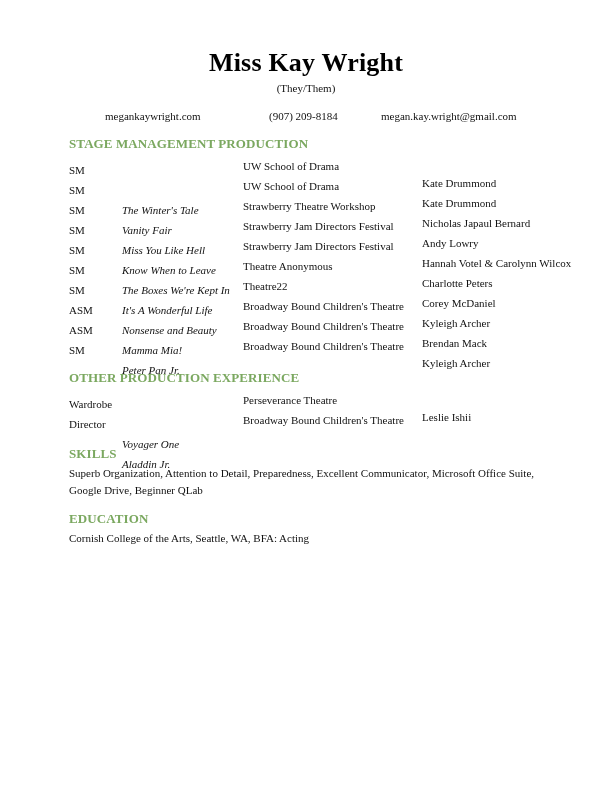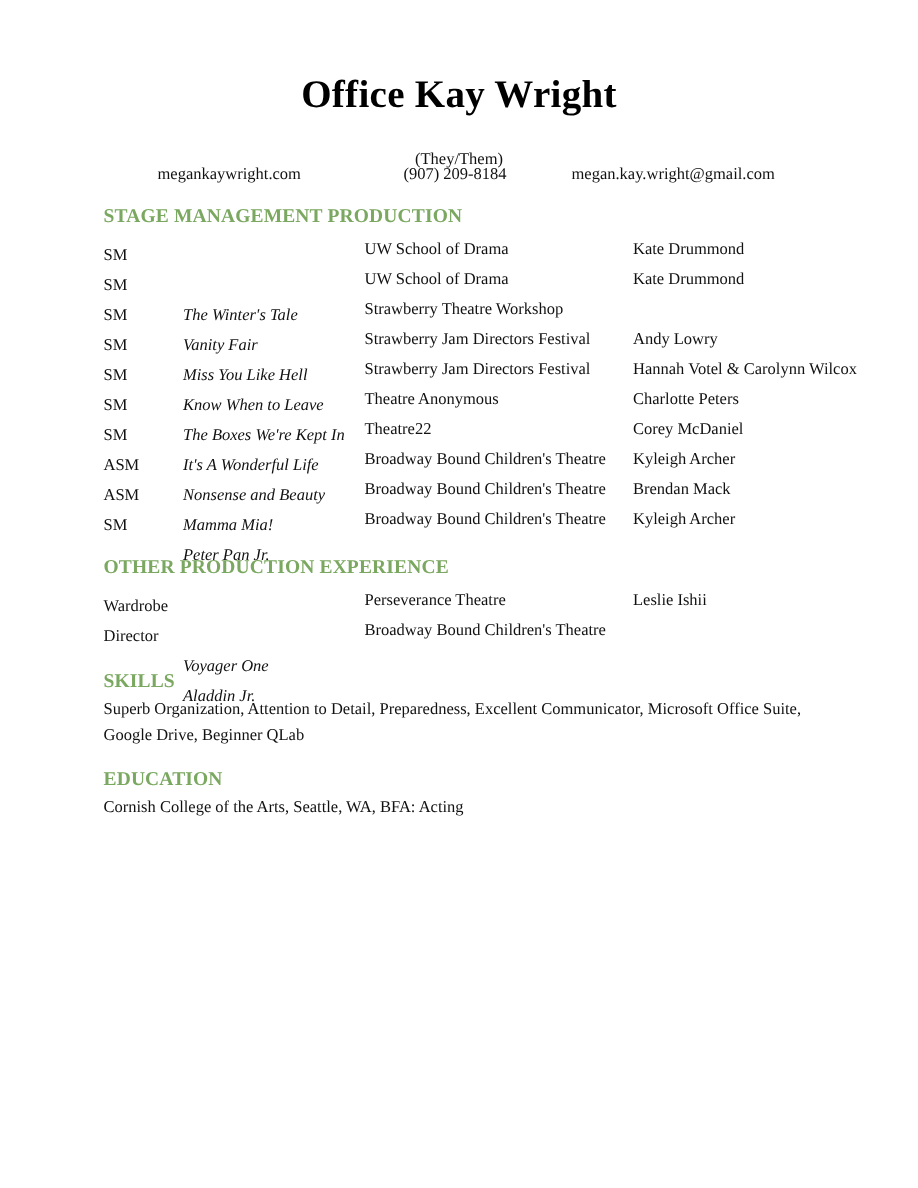--- a/index.html
+++ b/index.html
@@ -33,21 +33,21 @@
     text-align: center;
   }
   .full-name {
     font-size: 26px;
     font-weight: bold;
     letter-spacing: 0.2px;
     line-height: 30px;
     color: #000000;
   }
   .pronouns {
-    margin-top: 21px;
+    margin-top: 3px;
     font-size: 11px;
     line-height: 14px;
     color: #111111;
   }
 
   .contact-row {
     position: absolute;
     left: 69px;
     top: 108px;
     width: 474px;
@@ -84,36 +84,36 @@
   .credit-row {
     position: relative;
     height: 20px;
     font-size: 11px;
     line-height: 20px;
     white-space: nowrap;
   }
   .credit-row .col-role   { position: absolute; left: 0px;   top: 4px; }
   .credit-row .col-title  { position: absolute; left: 53px;  top: 0; font-style: italic; margin-top: 44px; }
   .credit-row .col-venue  { position: absolute; left: 174px; top: 0; }
-  .credit-row .col-person { position: absolute; left: 353px; top: 0; }
+  .credit-row .col-person { position: absolute; left: 353px; top: 17px; }
 
   .body-text {
     margin-top: 3px;
     font-size: 11px;
     line-height: 17px;
     width: 474px;
   }
 </style>
 </head>
 <body>
 
 <div class="page">
 
   <div class="header">
-    <div class="full-name">Office Kay Wright</div>
+    <div class="full-name">Miss Kay Wright</div>
     <div class="pronouns">(They/Them)</div>
   </div>
 
   <div class="contact-row">
     <span class="c-site">megankaywright.com</span>
     <span class="c-phone">(907) 209-8184</span>
     <span class="c-email">megan.kay.wright@gmail.com</span>
   </div>
 
   <div class="sec" id="sec-stage">
@@ -131,20 +131,21 @@
         <span class="col-role">SM</span>
         <span class="col-title">Vanity Fair</span>
         <span class="col-venue">UW School of Drama</span>
         <span class="col-person">Kate Drummond</span>
       </div>
 
       <div class="credit-row">
         <span class="col-role">SM</span>
         <span class="col-title">Miss You Like Hell</span>
         <span class="col-venue">Strawberry Theatre Workshop</span>
+        <span class="col-person">Nicholas Japaul Bernard</span>
       </div>
 
       <div class="credit-row">
         <span class="col-role">SM</span>
         <span class="col-title">Know When to Leave</span>
         <span class="col-venue">Strawberry Jam Directors Festival</span>
         <span class="col-person">Andy Lowry</span>
       </div>
 
       <div class="credit-row">

